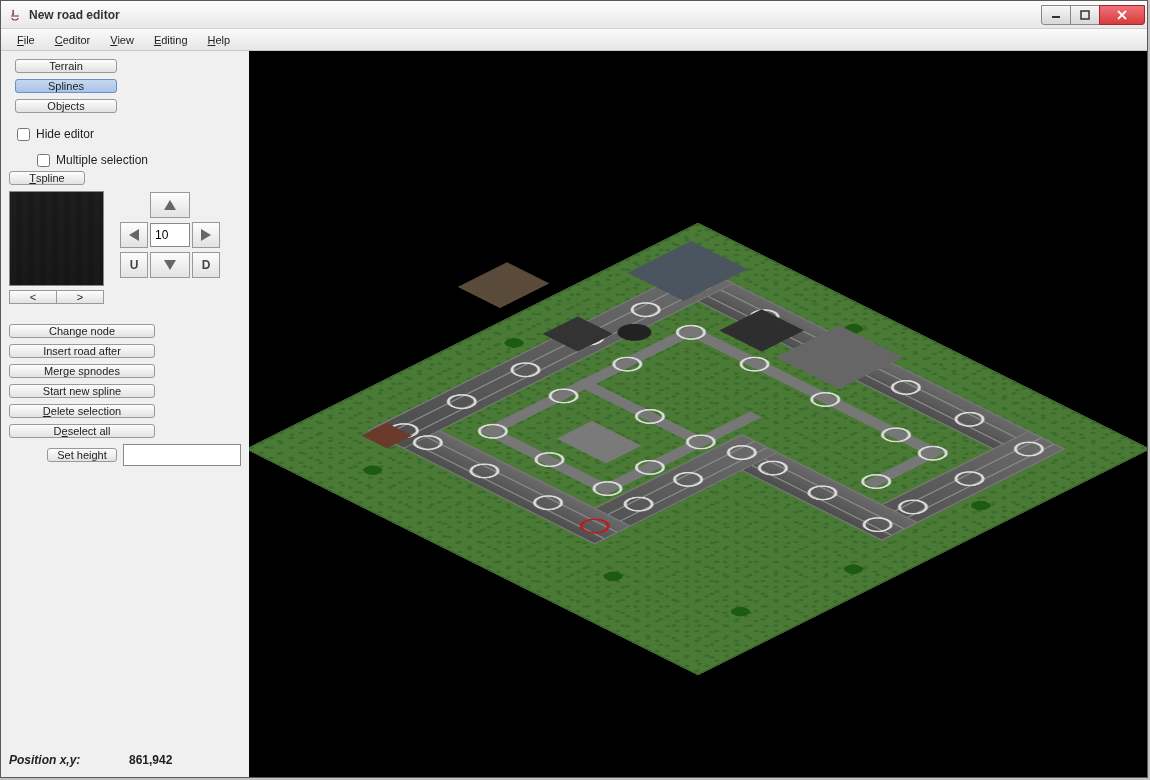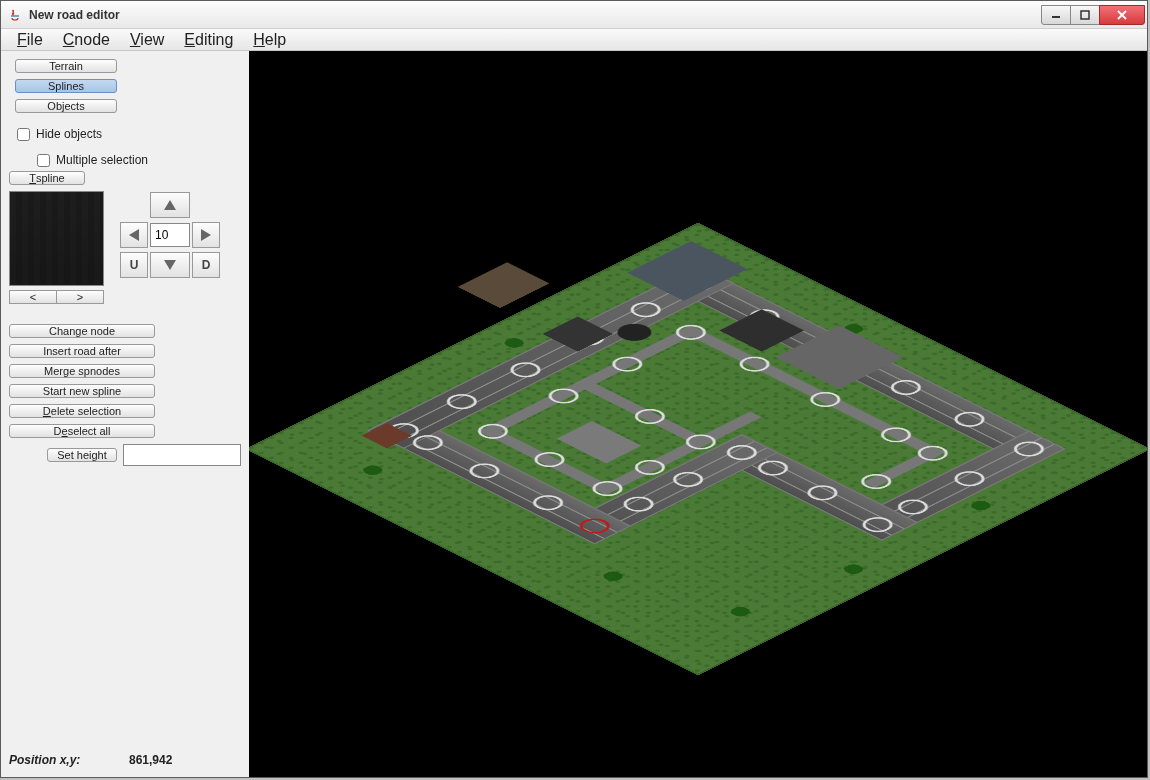--- a/index.html
+++ b/index.html
@@ -11,21 +11,21 @@
 .titlebar .java-icon { width: 16px; height: 16px; margin: 0 6px; display: flex; align-items: center; justify-content: center; }
 .titlebar .title { font-size: 12px; color: #333; flex: 1; font-weight: bold; }
 .winbtns { display: flex; height: 20px; margin-right: 2px; }
 .winbtn { width: 30px; height: 20px; border: 1px solid #888; background: linear-gradient(#f7f7f7,#d8d8d8); display: flex; align-items: center; justify-content: center; font-size: 11px; color: #333; margin-left: -1px; }
 .winbtn.min { border-radius: 0 0 0 3px; }
 .winbtn.close { width: 46px; background: linear-gradient(#f1707a,#d63b3b); border-color:#a02828; border-radius: 0 0 3px 0; }
 .winbtn.close svg path { stroke: #fff; }
 
 
 .menubar { height: 22px; background: linear-gradient(#fafafa,#e6e6e6); border-bottom: 1px solid #c8c8c8; display: flex; align-items: center; padding: 0 6px; }
-.menuitem { font-size: 16px; color: #222; padding: 6px 10px; }
+.menuitem { font-size: 11px; color: #222; padding: 6px 10px; }
 .menuitem u { text-decoration: underline; }
 
 
 .client { position: absolute; top: 50px; left: 0; right: 0; bottom: 0; display: flex; }
 .sidebar { width: 248px; background: #f0f0f0; padding: 8px 8px 0 8px; display: flex; flex-direction: column; }
 .canvas { flex: 1; background: #000; position: relative; overflow: hidden; }
 
 
 .jbtn { height: 14px; background: linear-gradient(#fdfdfd,#e2e2e2); border: 1px solid #999; border-radius: 3px; font-size: 11px; color: #222; display: flex; align-items: center; justify-content: center; cursor: default; }
 .jbtn.sel { background: linear-gradient(#c6d8f0,#a9c4e8); border-color: #6a8fc7; }
@@ -132,37 +132,37 @@
       <div class="winbtn close">
           <svg width="12" height="10">
             <path d="M2 1l8 8M10 1l-8 8" stroke="#fff" stroke-width="1.8"></path>
           </svg>
         </div>
     </div>
   </div>
 
   <div class="menubar">
     <div class="menuitem"><u>F</u><span>ile</span></div>
-    <div class="menuitem"><u>C</u><span>node</span></div>
+    <div class="menuitem"><u>C</u><span>editor</span></div>
     <div class="menuitem"><u>V</u><span>iew</span></div>
     <div class="menuitem"><u>E</u><span>diting</span></div>
     <div class="menuitem"><u>H</u><span>elp</span></div>
   </div>
 
   <div class="client">
     <div class="sidebar">
       <div class="top-btns">
         <div class="jbtn">Terrain</div>
         <div class="jbtn sel">Splines</div>
         <div class="jbtn">Objects</div>
       </div>
 
       <label class="chk">
         <input type="checkbox" style="">
-        <span>Hide objects</span>
+        <span>Hide editor</span>
       </label>
       <label class="chk" style="margin-left:28px;">
         <input type="checkbox" style="">
         <span>Multiple selection</span>
       </label>
 
       <div class="jbtn texbtn">
           <u>T</u>
           <span>spline</span>
         </div>

